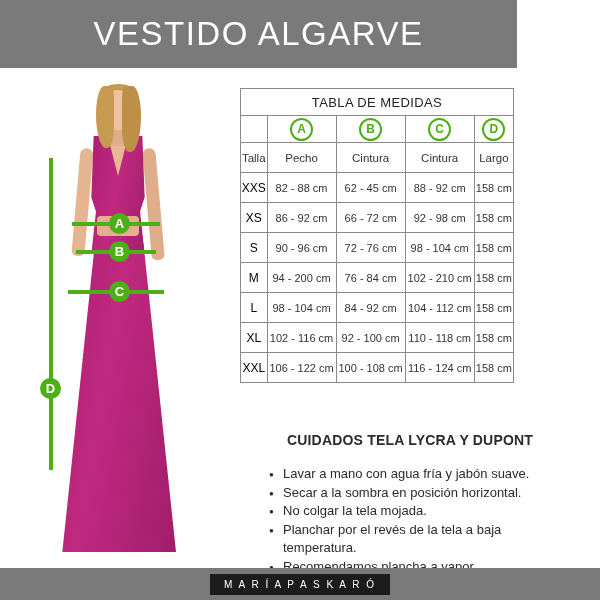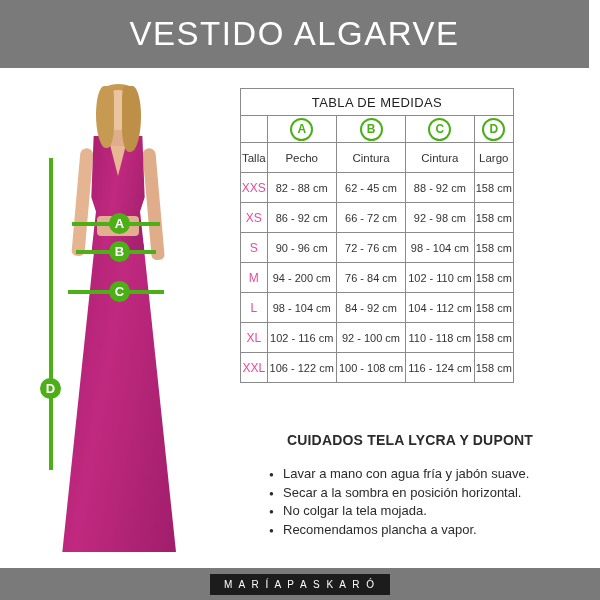--- a/index.html
+++ b/index.html
@@ -17,21 +17,21 @@
     position: relative;
     width: 600px;
     height: 600px;
     background: #ffffff;
   }
   
   .header {
     position: absolute;
     left: 0;
     top: 0;
-    width: 589px;
+    width: 517px;
     height: 68px;
     background: #7a7a7a;
     display: flex;
     align-items: center;
     justify-content: center;
   }
   .header-title {
     color: #ffffff;
     font-size: 33px;
     font-weight: normal;
@@ -235,21 +235,21 @@
     height: 26px !important;
     border-top: none;
   }
   .hdr td {
     font-size: 11.5px;
     color: #333333;
   }
   .talla-cell {
     font-weight: bold;
     font-size: 12px;
-    color: #ec4899;
+    color: #000000;
   }
   .b-center {
     display: flex;
     align-items: center;
     justify-content: center;
   }
   
   .care {
     position: absolute;
     left: 240px;
@@ -397,21 +397,21 @@
           <td class="talla-cell">S</td>
           <td>90 - 96 cm</td>
           <td>72 - 76 cm</td>
           <td>98 - 104 cm</td>
           <td>158 cm</td>
         </tr>
         <tr>
           <td class="talla-cell">M</td>
           <td>94 - 200 cm</td>
           <td>76 - 84 cm</td>
-          <td>102 - 110 cm</td>
+          <td>102 - 210 cm</td>
           <td>158 cm</td>
         </tr>
         <tr>
           <td class="talla-cell">L</td>
           <td>98 - 104 cm</td>
           <td>84 - 92 cm</td>
           <td>104 - 112 cm</td>
           <td>158 cm</td>
         </tr>
         <tr>
@@ -431,20 +431,21 @@
       </tbody>
     </table>
   </div>
 
   <div class="care">
     <div class="care-title">CUIDADOS TELA LYCRA Y DUPONT</div>
     <ul class="care-list">
       <li>Lavar a mano con agua fría y jabón suave.</li>
       <li>Secar a la sombra en posición horizontal.</li>
       <li>No colgar la tela mojada.</li>
+      <li>Planchar por el revés de la tela a baja temperatura.</li>
       <li>Recomendamos plancha a vapor.</li>
     </ul>
   </div>
 
   <div class="footer">
     <div class="brand">M A R Í A   P A S K A R Ó</div>
   </div>
 
 </div>
 

